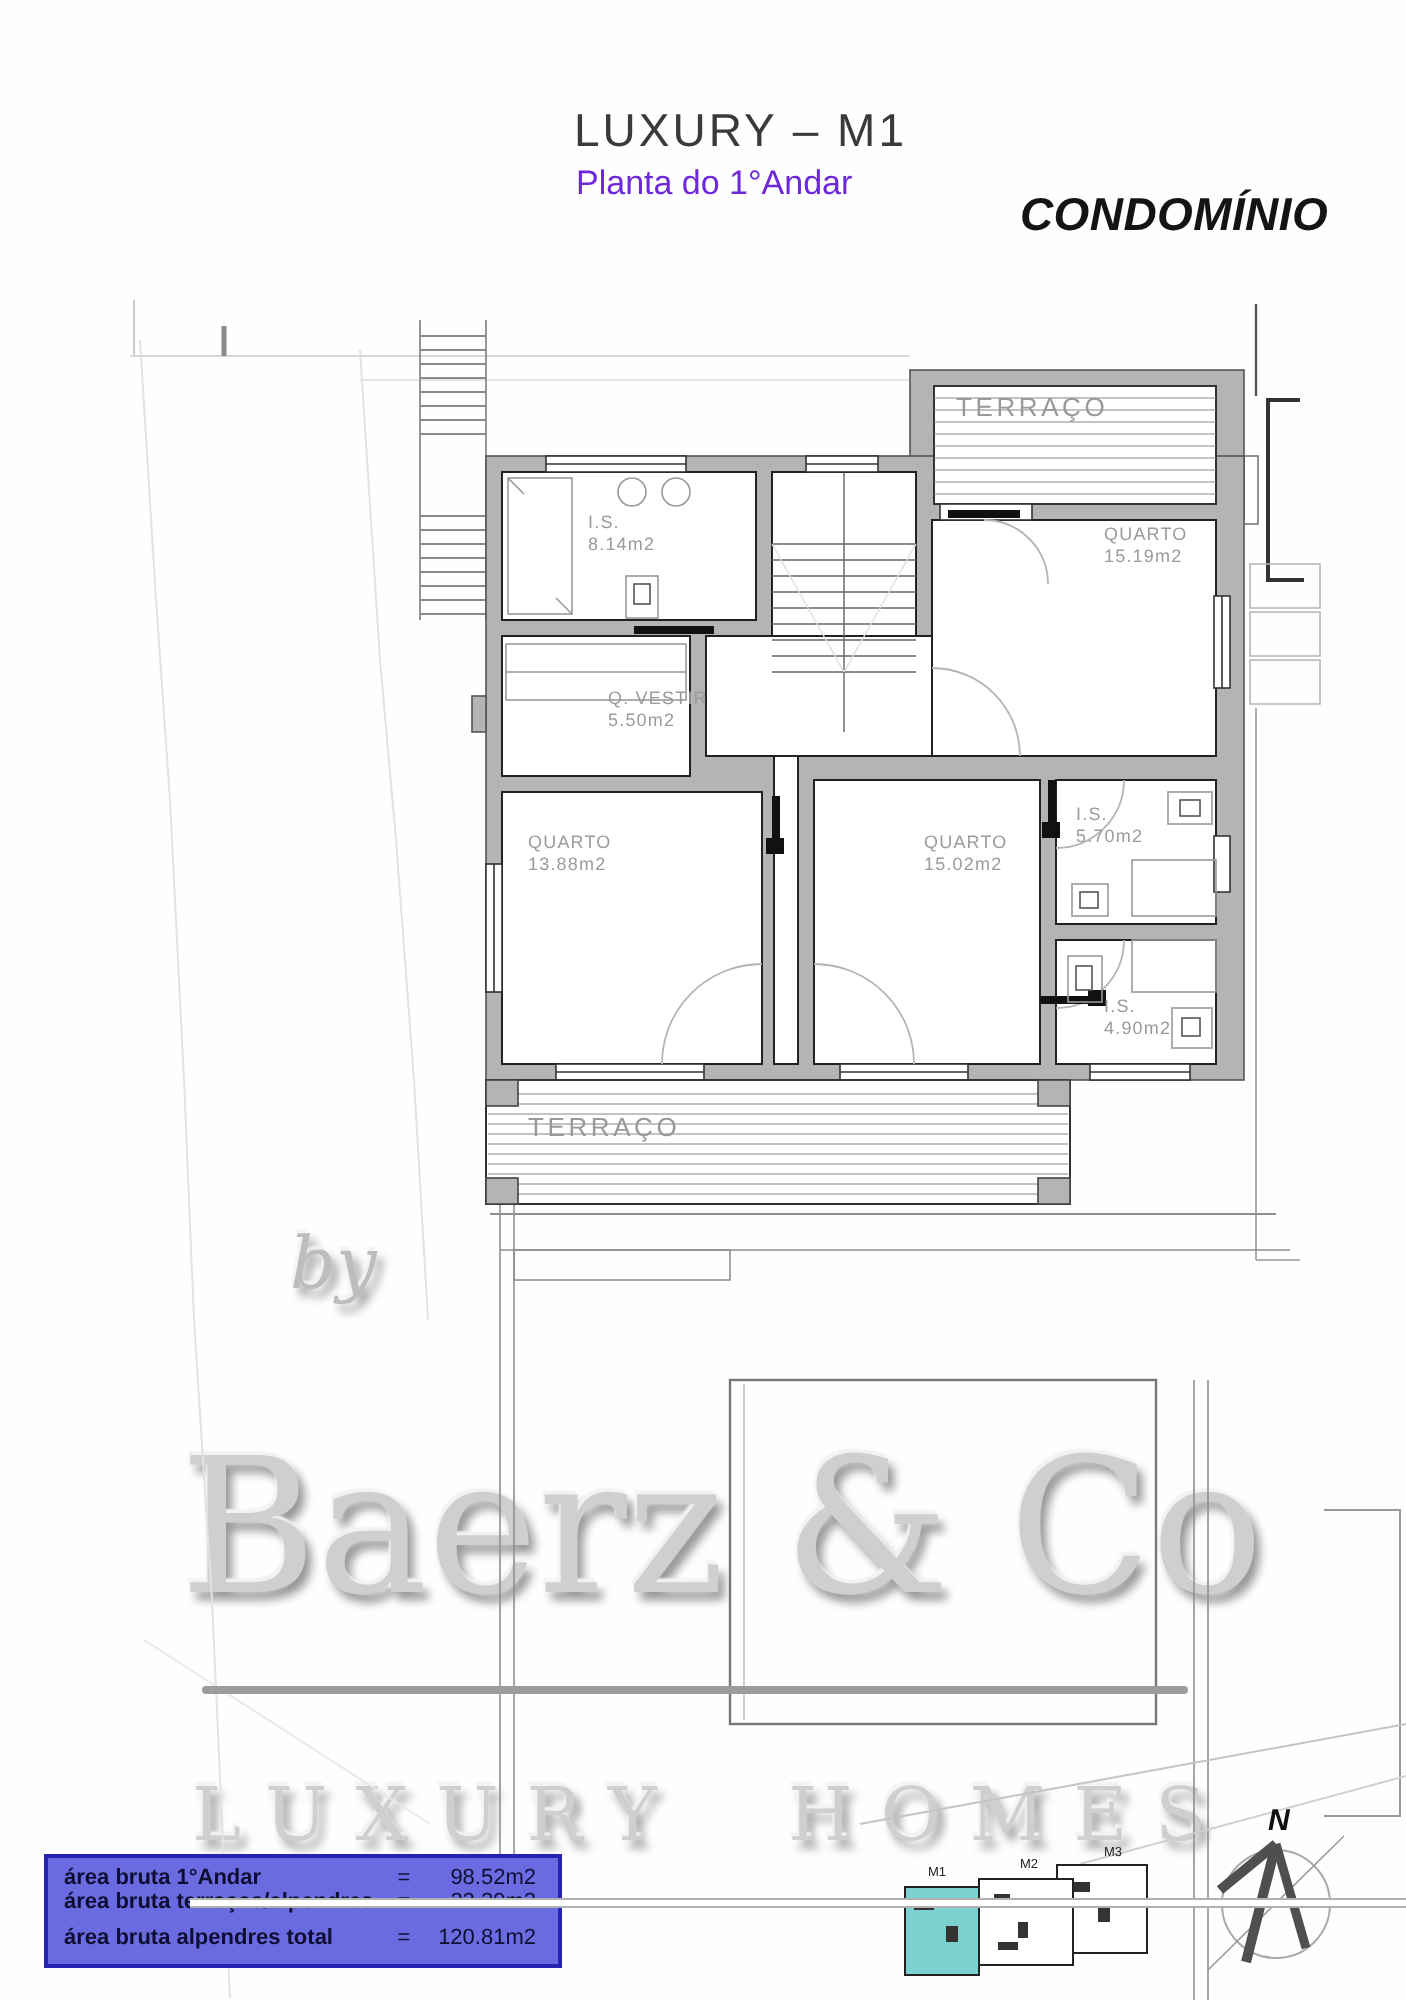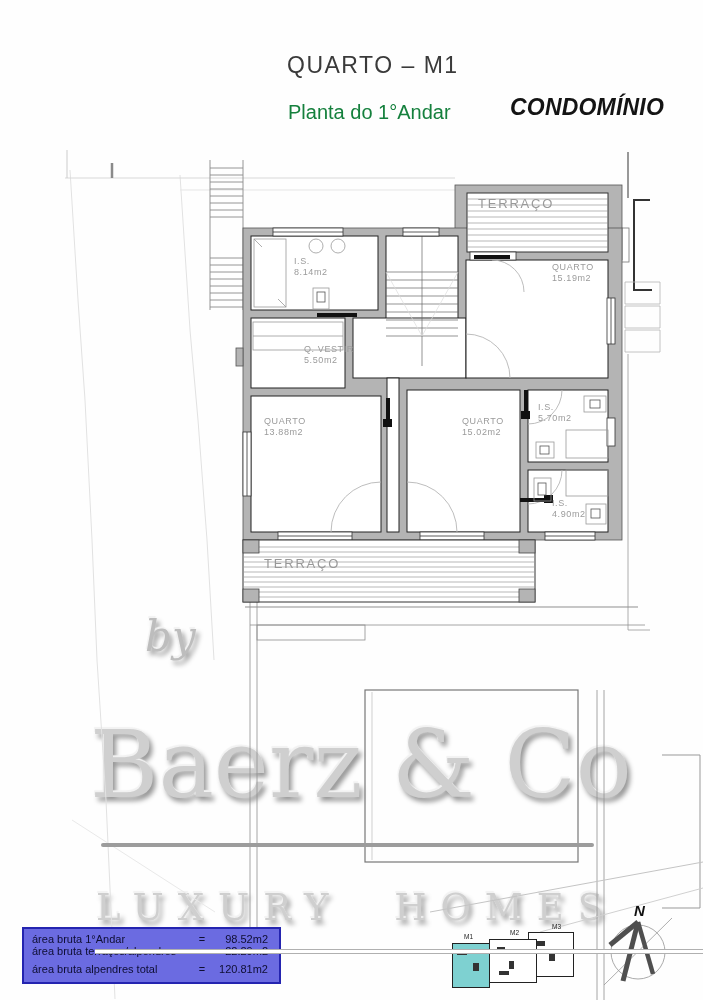--- a/index.html
+++ b/index.html
@@ -8,44 +8,44 @@
   }
   *{margin:0;padding:0;box-sizing:border-box;}
   html,body{width:703px;height:1000px;}
   body{
     position:relative;width:703px;height:1000px;background:#fefefe;
     font-family:"Liberation Sans",sans-serif;overflow:hidden;
   }
   .abs{position:absolute;}
   
   .title{left:287px;top:52px;font-size:23px;letter-spacing:1.5px;color:#3a3a3a;}
-  .subtitle{left:288px;top:82px;font-size:20px;color:#15803d;margin-top:19px;}
+  .subtitle{left:288px;top:82px;font-size:17px;color:#6d28d9;}
   .logo{left:510px;top:50px;font-weight:bold;font-style:italic;color:#141414;line-height:1.1;z-index:3;margin-top:45px;}
   .logo .l1{font-size:23px;letter-spacing:0.2px;}
   .logo .l2{font-size:22px;}
   
   .wm{font-family:"DejaVu Serif",serif;color:#cfcfcf;z-index:1;white-space:nowrap;
       text-shadow:-1px -2px 1px #f2f2f2,3px 4px 5px #969696;}
-  .wm-by{left:145px;top:612px;font-size:42px;font-style:italic;color:#bdbdbd;}
+  .wm-by{left:145px;top:612px;font-size:36px;font-style:italic;color:#bdbdbd;}
   .wm-name{left:90px;top:710px;font-size:94px;transform:scaleX(0.99);transform-origin:left;}
   .wm-tag{left:96px;top:886px;font-size:37px;letter-spacing:14px;word-spacing:26px;}
   
   svg.plan{position:absolute;left:0;top:0;z-index:2;}
   
   .room-label{z-index:3;font-size:9px;letter-spacing:0.6px;line-height:1.2;color:var(--label-gray);}
   .terr-label{z-index:3;font-size:13px;letter-spacing:1.8px;color:#999;}
   
   .area-table{
     left:22px;top:927px;width:259px;height:57px;z-index:5;
     background:var(--table-bg);border:2px solid var(--table-border);
     padding:4px 6px 3px 8px;color:var(--table-text);font-size:11px;line-height:12px;
   }
   .area-row{display:flex;align-items:baseline;}
   .area-row.total{margin-top:6px;}
-  .area-row .lbl{width:162px;}
+  .area-row .lbl{width:162px;font-weight:bold;}
   .area-row .eq{width:16px;text-align:center;}
   .area-row .val{width:58px;text-align:right;}
   
   .leader-line{left:95px;top:949px;width:608px;height:5px;background:#fff;
     border-top:1px solid #b0b0b0;border-bottom:1px solid #b0b0b0;z-index:6;}
   
   .minimap{left:448px;top:922px;width:136px;height:74px;z-index:5;}
   .mm-unit{position:absolute;border:1.5px solid #222;background:#fff;}
   .mm-unit.m1{left:4px;top:21px;width:38px;height:45px;background:var(--m1-highlight);}
   .mm-unit.m2{left:41px;top:17px;width:48px;height:44px;}
@@ -195,21 +195,21 @@
     <path d="M244 547H534M244 552H534M244 557H534M244 562H534M244 567H534M244 572H534M244 577H534M244 582H534M244 587H534M244 592H534M244 597H534" stroke="#888" stroke-width="0.6" fill="none"></path>
     <g fill="#b4b4b4" stroke="#444" stroke-width="0.8">
       <rect x="243" y="540" width="16" height="13"></rect>
       <rect x="519" y="540" width="16" height="13"></rect>
       <rect x="243" y="589" width="16" height="13"></rect>
       <rect x="519" y="589" width="16" height="13"></rect>
     </g>
   </g>
 </svg>
 
-<div class="abs title">QUARTO – M1</div>
+<div class="abs title">LUXURY – M1</div>
 <div class="abs subtitle">Planta do 1°Andar</div>
 <div class="abs logo">
   <div class="l1">CONDOMÍNIO</div>
 </div>
 
 <div class="abs room-label" style="left:294px;top:256px;">
   <div>I.S.</div>
     <div>8.14m2</div>
 </div>
 <div class="abs room-label" style="left:552px;top:262px;">

